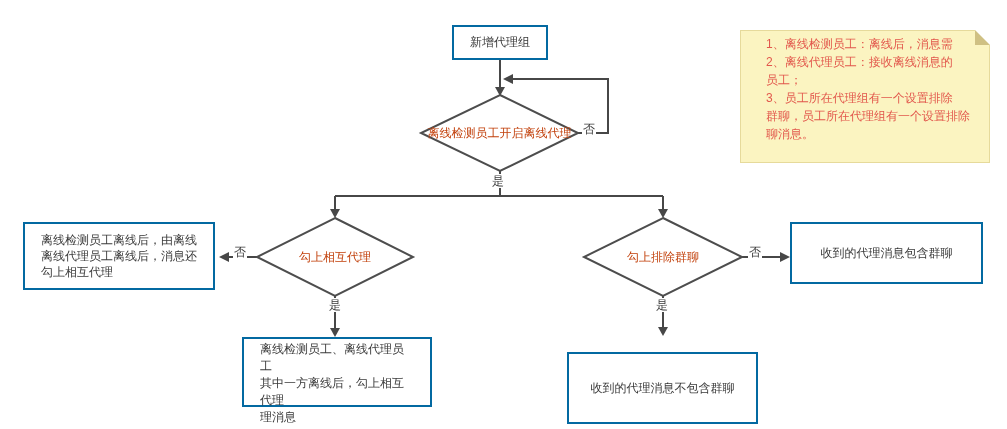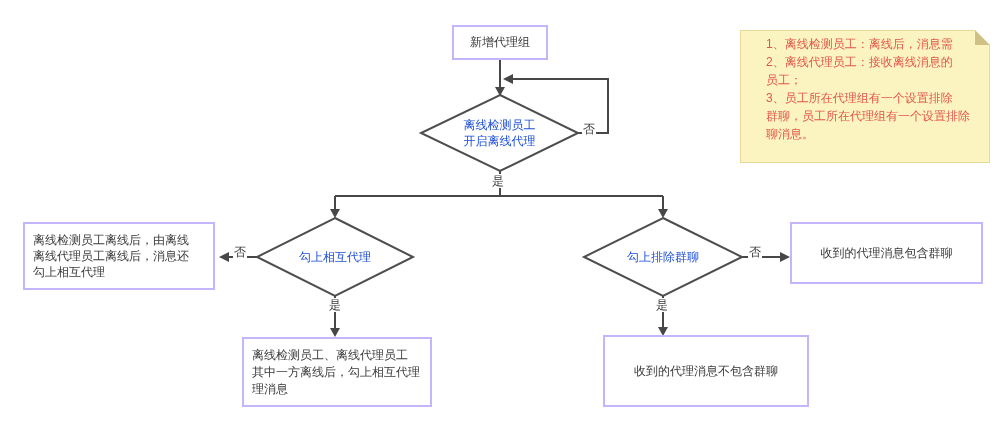--- a/index.html
+++ b/index.html
@@ -10,47 +10,47 @@
     width: 1007px;
     height: 429px;
     background: #ffffff;
     overflow: hidden;
     color: #3a3a3a;
   }
   .layer-svg { position: absolute; left: 0; top: 0; }
   .box {
     position: absolute;
     background: #ffffff;
-    border: 2px solid #c4b5fd;
+    border: 2px solid #0369a1;
     font-size: 12px;
     color: #3a3a3a;
   }
   .box.center {
     display: flex;
     align-items: center;
     justify-content: center;
     text-align: center;
   }
   .box.multiline {
     display: flex;
     flex-direction: column;
     justify-content: center;
     line-height: 16px;
-    padding: 2px 8px;
+    padding: 2px 16px;
   }
   .diamond-text {
     position: absolute;
     display: flex;
-    flex-direction: column;
+    flex-direction: row;
     align-items: center;
     justify-content: center;
     text-align: center;
     font-size: 12px;
     line-height: 16px;
-    color: #1d4ed8;
+    color: #c2410c;
     pointer-events: none;
   }
   .edge-label {
     position: absolute;
     background: #ffffff;
     font-size: 12px;
     line-height: 14px;
     color: #3a3a3a;
     padding: 0 1px;
   }
@@ -134,31 +134,31 @@
   <div class="diamond-text" style="left:584px; top:218px; width:158px; height:78px;">
     <div>勾上排除群聊</div>
   </div>
 
   <div class="box multiline" style="left:23px; top:222px; width:192px; height:68px;">
     <div>离线检测员工离线后，由离线</div>
     <div>离线代理员工离线后，消息还</div>
     <div>勾上相互代理</div>
   </div>
 
-  <div class="box multiline" style="left:242px; top:337px; width:190px; height:70px; line-height:17px;">
+  <div class="box multiline" style="left:242px; top:337px; width:190px; height:70px; line-height:17px;justify-content:space-between;">
     <div>离线检测员工、离线代理员工</div>
     <div>其中一方离线后，勾上相互代理</div>
     <div>理消息</div>
   </div>
 
   <div class="box center" style="left:790px; top:222px; width:193px; height:62px;">
     <span>收到的代理消息包含群聊</span>
   </div>
 
-  <div class="box center" style="left:567px; top:335px; width:206px; height:72px;margin-left:36px;">
+  <div class="box center" style="left:567px; top:352px; width:191px; height:72px;">
     <span>收到的代理消息不包含群聊</span>
   </div>
 
   <div class="edge-label" style="left:582px; top:122px;">否</div>
   <div class="edge-label" style="left:491px; top:174px;">是</div>
   <div class="edge-label" style="left:233px; top:245px;">否</div>
   <div class="edge-label" style="left:328px; top:298px;">是</div>
   <div class="edge-label" style="left:748px; top:245px;">否</div>
   <div class="edge-label" style="left:655px; top:298px;">是</div>
 

